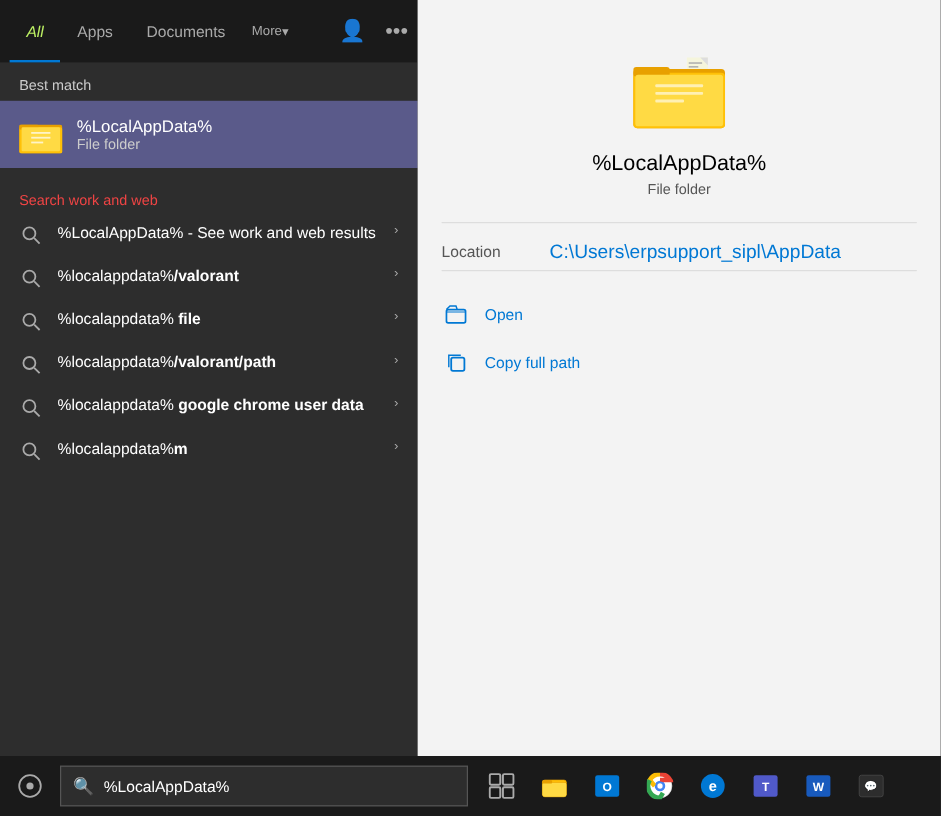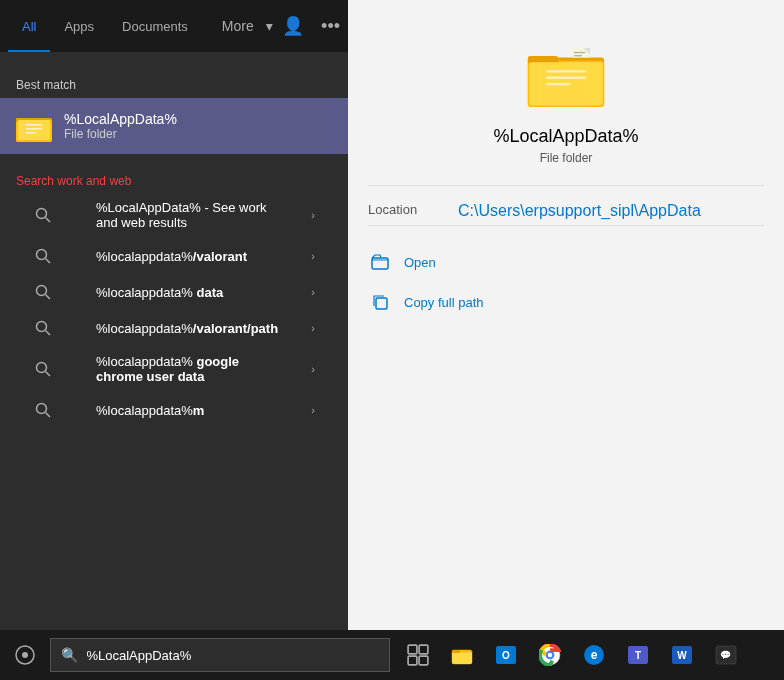--- a/index.html
+++ b/index.html
@@ -7,39 +7,39 @@
 
     
     .start-menu { display: flex; width: 784px; height: 630px; }
 
     
     .left-panel { width: 348px; background: #2d2d2d; display: flex; flex-direction: column; }
 
     
     .tabs { display: flex; background: #1a1a1a; height: 52px; align-items: center; padding: 0 8px; }
     .tab { color: #aaa; font-size: 13px; padding: 6px 14px; cursor: pointer; height: 100%; display: flex; align-items: center; position: relative; }
-    .tab.active { color: #3b82f6; }
+    .tab.active { color: #bef264; font-style: italic; }
     .tab.active::after { content: ''; position: absolute; bottom: 0; left: 0; right: 0; height: 2px; background: #0078d4; }
     .tab-more { color: #aaa; font-size: 13px; padding: 6px 8px; display: flex; align-items: center; cursor: pointer; }
-    .tab-more span { font-size: 14px; margin-left: 12px; }
+    .tab-more span { font-size: 11px; margin-left: 0; }
     .tab-icons { margin-left: auto; display: flex; gap: 16px; align-items: center; color: #aaa; font-size: 16px; cursor: pointer; }
 
     
-    .section-label { color: #ccc; font-size: 12px; padding: 26px 16px 6px; font-weight: 400; }
+    .section-label { color: #ccc; font-size: 12px; padding: 12px 16px 6px; font-weight: 400; }
     .best-match-item { display: flex; align-items: center; background: #5a5a8a; padding: 10px 16px; cursor: pointer; }
     .best-match-icon { width: 36px; height: 36px; margin-right: 12px; display: flex; align-items: center; justify-content: center; }
     .best-match-text { display: flex; flex-direction: column; }
     .best-match-title { color: #fff; font-size: 14px; font-weight: 400; }
     .best-match-sub { color: #ccc; font-size: 12px; }
 
     
     .search-work-label { color: #ef4444; font-size: 12px; padding: 20px 16px 4px; }
 
     
-    .list-item { display: flex; align-items: center; padding: 8px 33px; cursor: pointer; position: relative; gap: 31px; }
+    .list-item { display: flex; align-items: flex-start; padding: 8px 16px; cursor: pointer; position: relative; }
     .list-item-icon { width: 20px; height: 20px; margin-right: 12px; color: #aaa; display: flex; align-items: center; justify-content: center; }
     .list-item-text { color: #fff; font-size: 13px; flex: 1; }
     .list-item-text .bold { font-weight: 600; }
     .list-item-chevron { color: #aaa; font-size: 11px; }
 
     
     .right-panel { flex: 1; background: #f3f3f3; display: flex; flex-direction: column; padding: 20px; }
     .right-folder-icon { display: flex; justify-content: center; margin-top: 20px; margin-bottom: 16px; }
     .folder-svg { width: 80px; height: 70px; }
     .right-title { text-align: center; font-size: 18px; color: #000; margin-bottom: 4px; }
@@ -137,21 +137,21 @@
       <span class="list-item-chevron">›</span>
     </div>
 
     <div class="list-item">
       <div class="list-item-icon">
         <svg width="16" height="16" viewBox="0 0 16 16" fill="none">
             <circle cx="6.5" cy="6.5" r="5" stroke="#aaa" stroke-width="1.5"></circle>
             <line x1="10.5" y1="10.5" x2="15" y2="15" stroke="#aaa" stroke-width="1.5"></line>
           </svg>
       </div>
-      <span class="list-item-text">%localappdata% <span class="bold">data</span></span>
+      <span class="list-item-text">%localappdata% <span class="bold">file</span></span>
       <span class="list-item-chevron">›</span>
     </div>
 
     <div class="list-item">
       <div class="list-item-icon">
         <svg width="16" height="16" viewBox="0 0 16 16" fill="none">
             <circle cx="6.5" cy="6.5" r="5" stroke="#aaa" stroke-width="1.5"></circle>
             <line x1="10.5" y1="10.5" x2="15" y2="15" stroke="#aaa" stroke-width="1.5"></line>
           </svg>
       </div>

